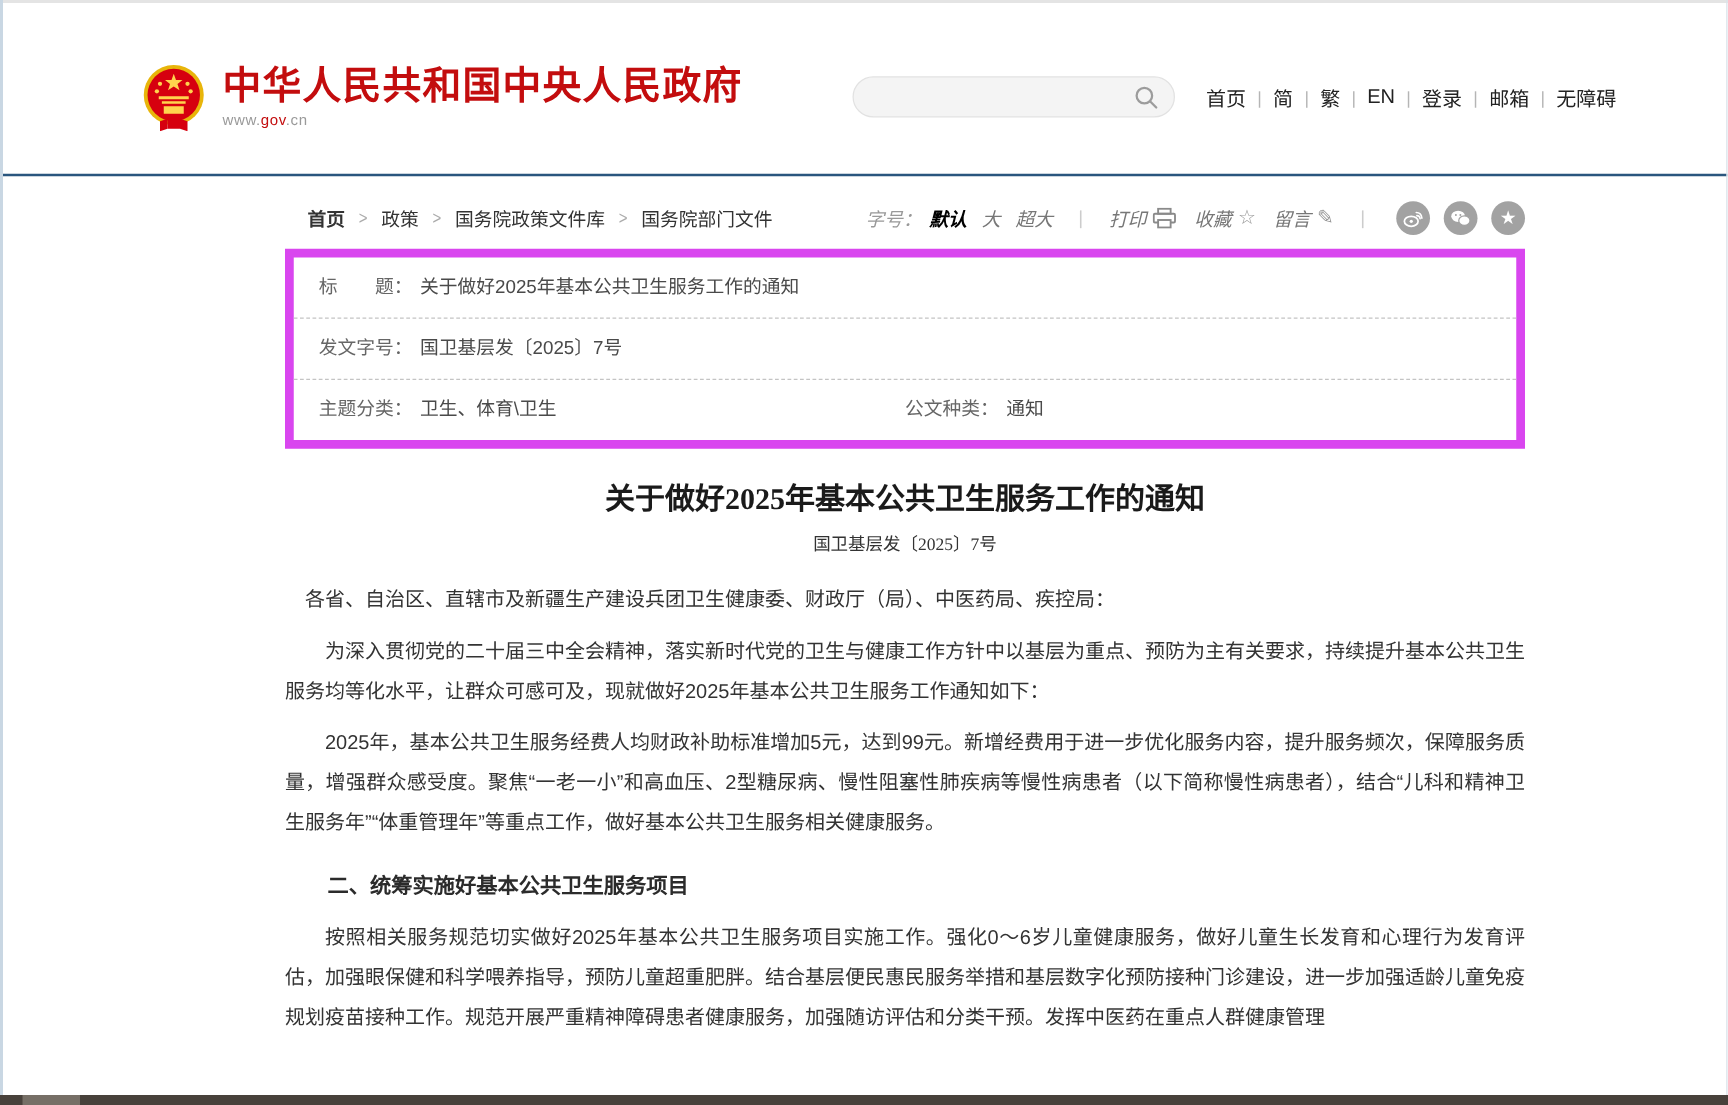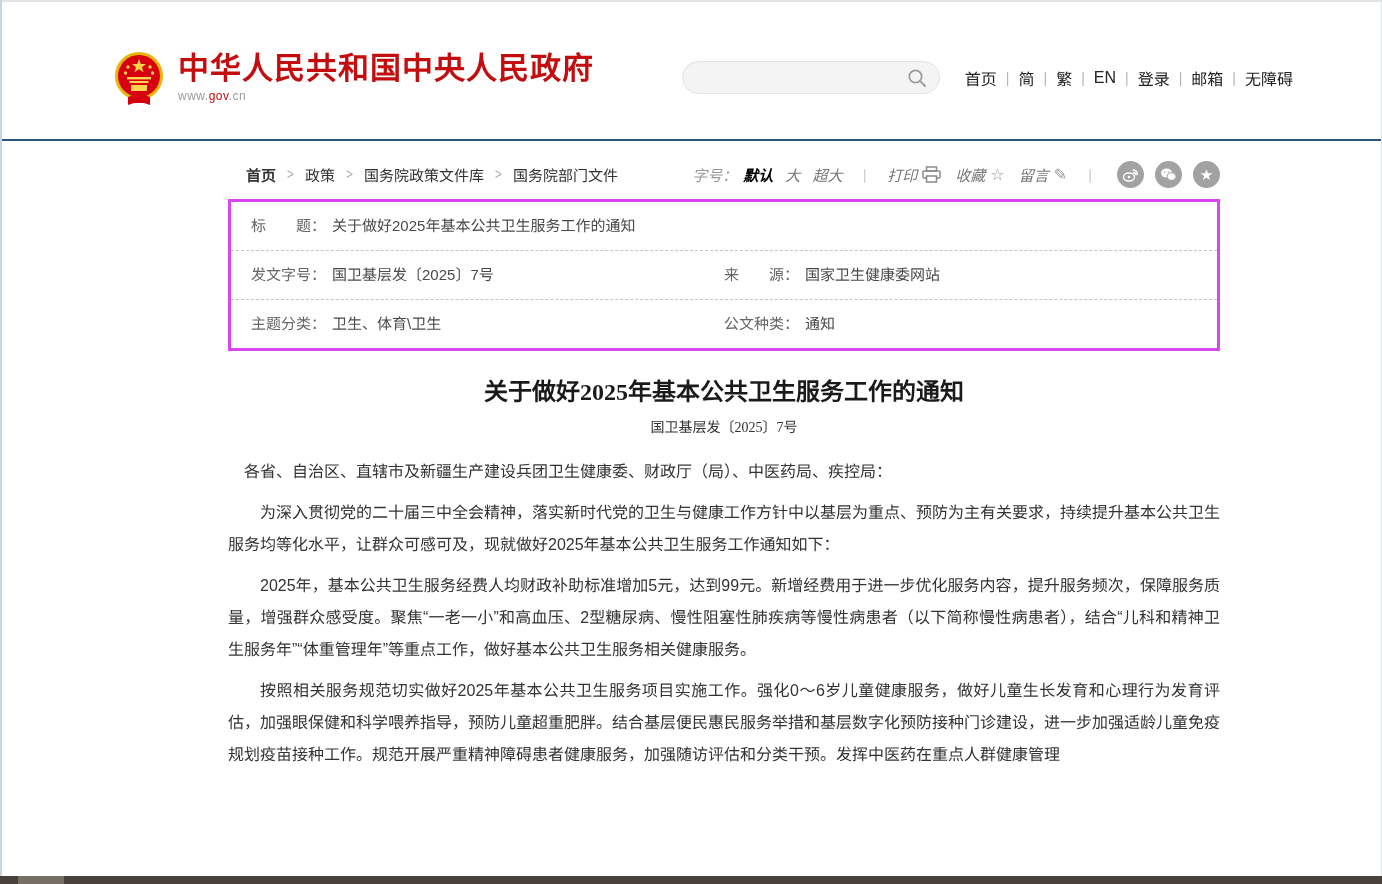--- a/index.html
+++ b/index.html
@@ -45,21 +45,21 @@
   .fs-opt { color: #777; margin: 0 6px; }
   .tool-div { color: #ccc; margin: 0 14px; }
   .tool-link { color: #777; display: inline-flex; align-items: center; margin: 0 7px; }
   .tool-link .glyph { color: #999; font-size: 16px; margin-left: 5px; }
   .tool-link svg { margin-left: 5px; }
   .share-circle { width: 27px; height: 27px; border-radius: 50%; background: #a2a2a2;
     display: inline-flex; align-items: center; justify-content: center; margin-left: 11px; }
   .share-circle .star { color: #fff; font-size: 15px; line-height: 1; }
 
   
-  .meta-box { border: 3px solid #d946ef; margin-top: 9px; }
+  .meta-box { border: 7px solid #d946ef; margin-top: 9px; }
   .meta-row { display: flex; padding: 14px 20px; border-bottom: 1px dashed #c4c4c4; }
   .meta-row:last-child { border-bottom: none; }
   .meta-cell { width: 50%; display: flex; font-size: 15px; line-height: 20px; }
   .meta-label { color: #666; white-space: pre; flex: 0 0 auto; }
   .meta-value { color: #4a4a4a; margin-left: 6px; }
 
   
   .doc-title { font-family: "Liberation Serif", "DejaVu Serif", serif; font-size: 24px;
     font-weight: bold; color: #1a1a1a; text-align: center; margin-top: 26px; line-height: 30px; }
   .doc-number { font-family: "Liberation Serif", "DejaVu Serif", serif; font-size: 14px;
@@ -194,24 +194,20 @@
       <div class="meta-cell">
         <span class="meta-label">标　　题：</span>
         <span class="meta-value">关于做好2025年基本公共卫生服务工作的通知</span>
       </div>
     </div>
     <div class="meta-row">
       <div class="meta-cell">
         <span class="meta-label">发文字号：</span>
         <span class="meta-value">国卫基层发〔2025〕7号</span>
       </div>
-      <div class="meta-cell">
-        <span class="meta-label">来　　源：</span>
-        <span class="meta-value">国家卫生健康委网站</span>
-      </div>
     </div>
     <div class="meta-row">
       <div class="meta-cell">
         <span class="meta-label">主题分类：</span>
         <span class="meta-value">卫生、体育\卫生</span>
       </div>
       <div class="meta-cell">
         <span class="meta-label">公文种类：</span>
         <span class="meta-value">通知</span>
       </div>
@@ -220,20 +216,21 @@
 
   <article class="article">
     <h1 class="doc-title">关于做好2025年基本公共卫生服务工作的通知</h1>
     <div class="doc-number">国卫基层发〔2025〕7号</div>
 
     <p class="salutation">各省、自治区、直辖市及新疆生产建设兵团卫生健康委、财政厅（局）、中医药局、疾控局：</p>
     <p>为深入贯彻党的二十届三中全会精神，落实新时代党的卫生与健康工作方针中以基层为重点、预防为主有关要求，持续提升基本公共卫生服务均等化水平，让群众可感可及，现就做好2025年基本公共卫生服务工作通知如下：</p>
 
     <p>2025年，基本公共卫生服务经费人均财政补助标准增加5元，达到99元。新增经费用于进一步优化服务内容，提升服务频次，保障服务质量，增强群众感受度。聚焦“一老一小”和高血压、2型糖尿病、慢性阻塞性肺疾病等慢性病患者（以下简称慢性病患者），结合“儿科和精神卫生服务年”“体重管理年”等重点工作，做好基本公共卫生服务相关健康服务。</p>
 
+    <h3>二、统筹实施好基本公共卫生服务项目</h3>
     <p>按照相关服务规范切实做好2025年基本公共卫生服务项目实施工作。强化0～6岁儿童健康服务，做好儿童生长发育和心理行为发育评估，加强眼保健和科学喂养指导，预防儿童超重肥胖。结合基层便民惠民服务举措和基层数字化预防接种门诊建设，进一步加强适龄儿童免疫规划疫苗接种工作。规范开展严重精神障碍患者健康服务，加强随访评估和分类干预。发挥中医药在重点人群健康管理</p>
   </article>
 
 </div>
 
 <div class="bottom-bar">
   <div class="light-seg"></div>
 </div>
 
 </body></html>

